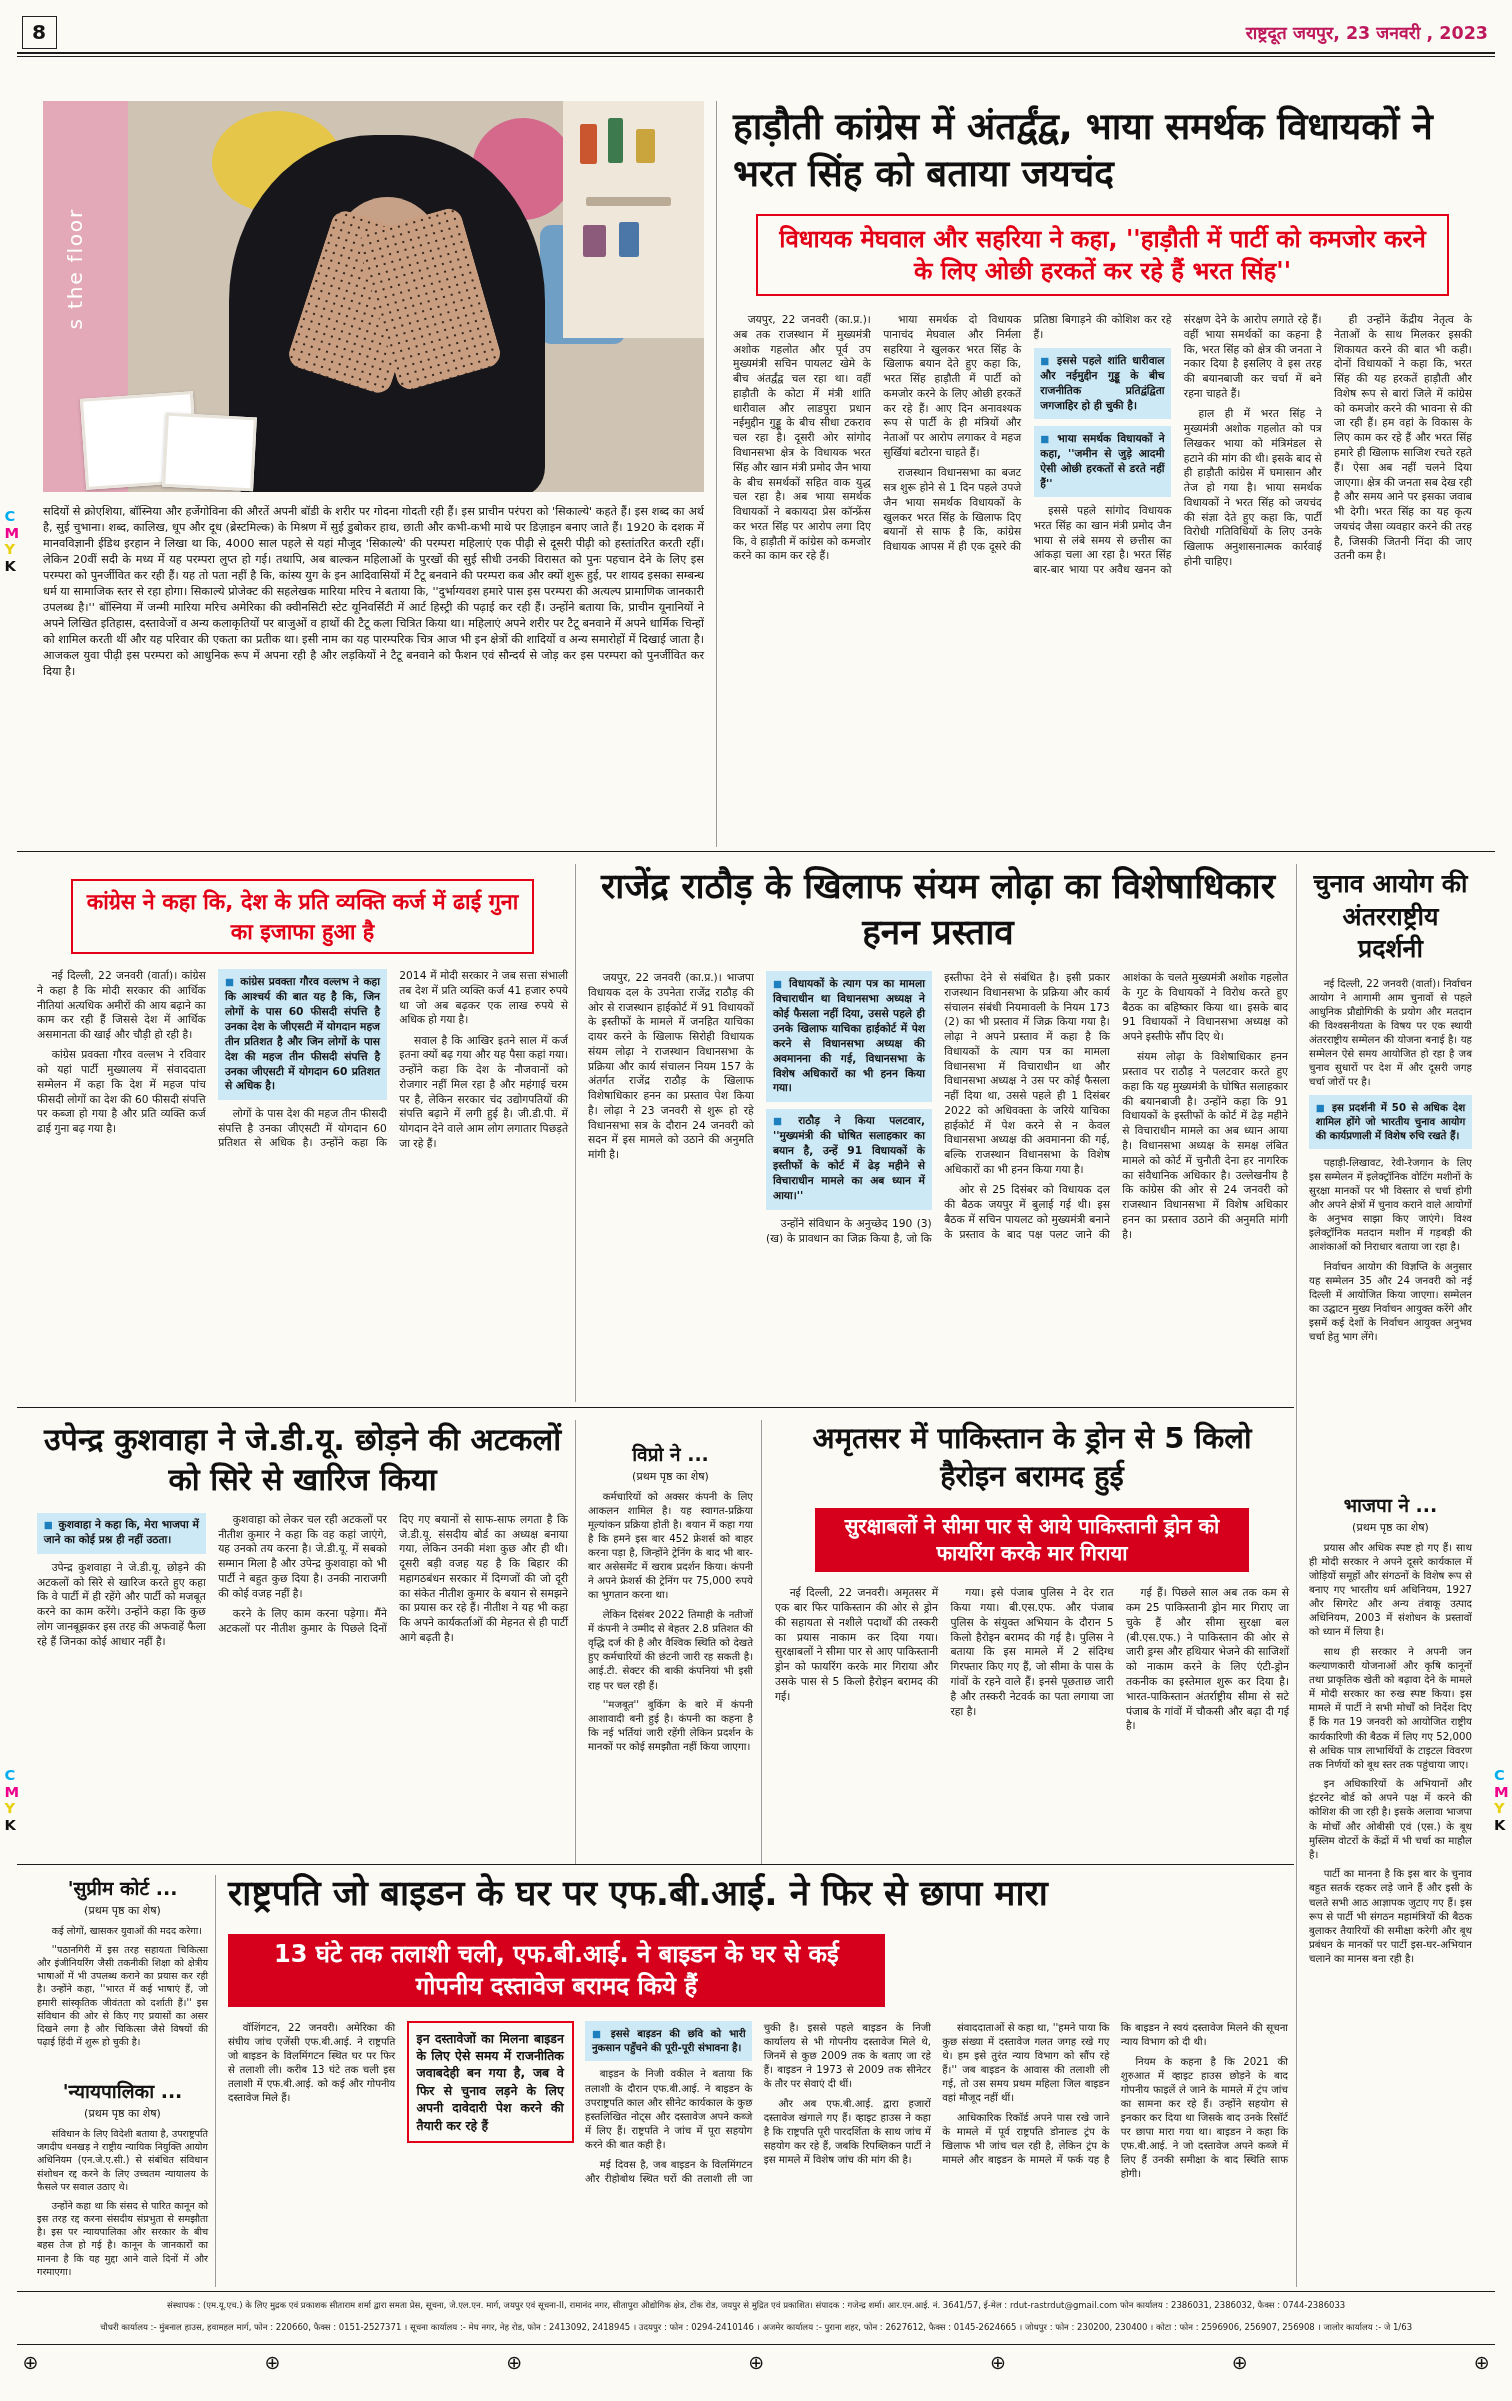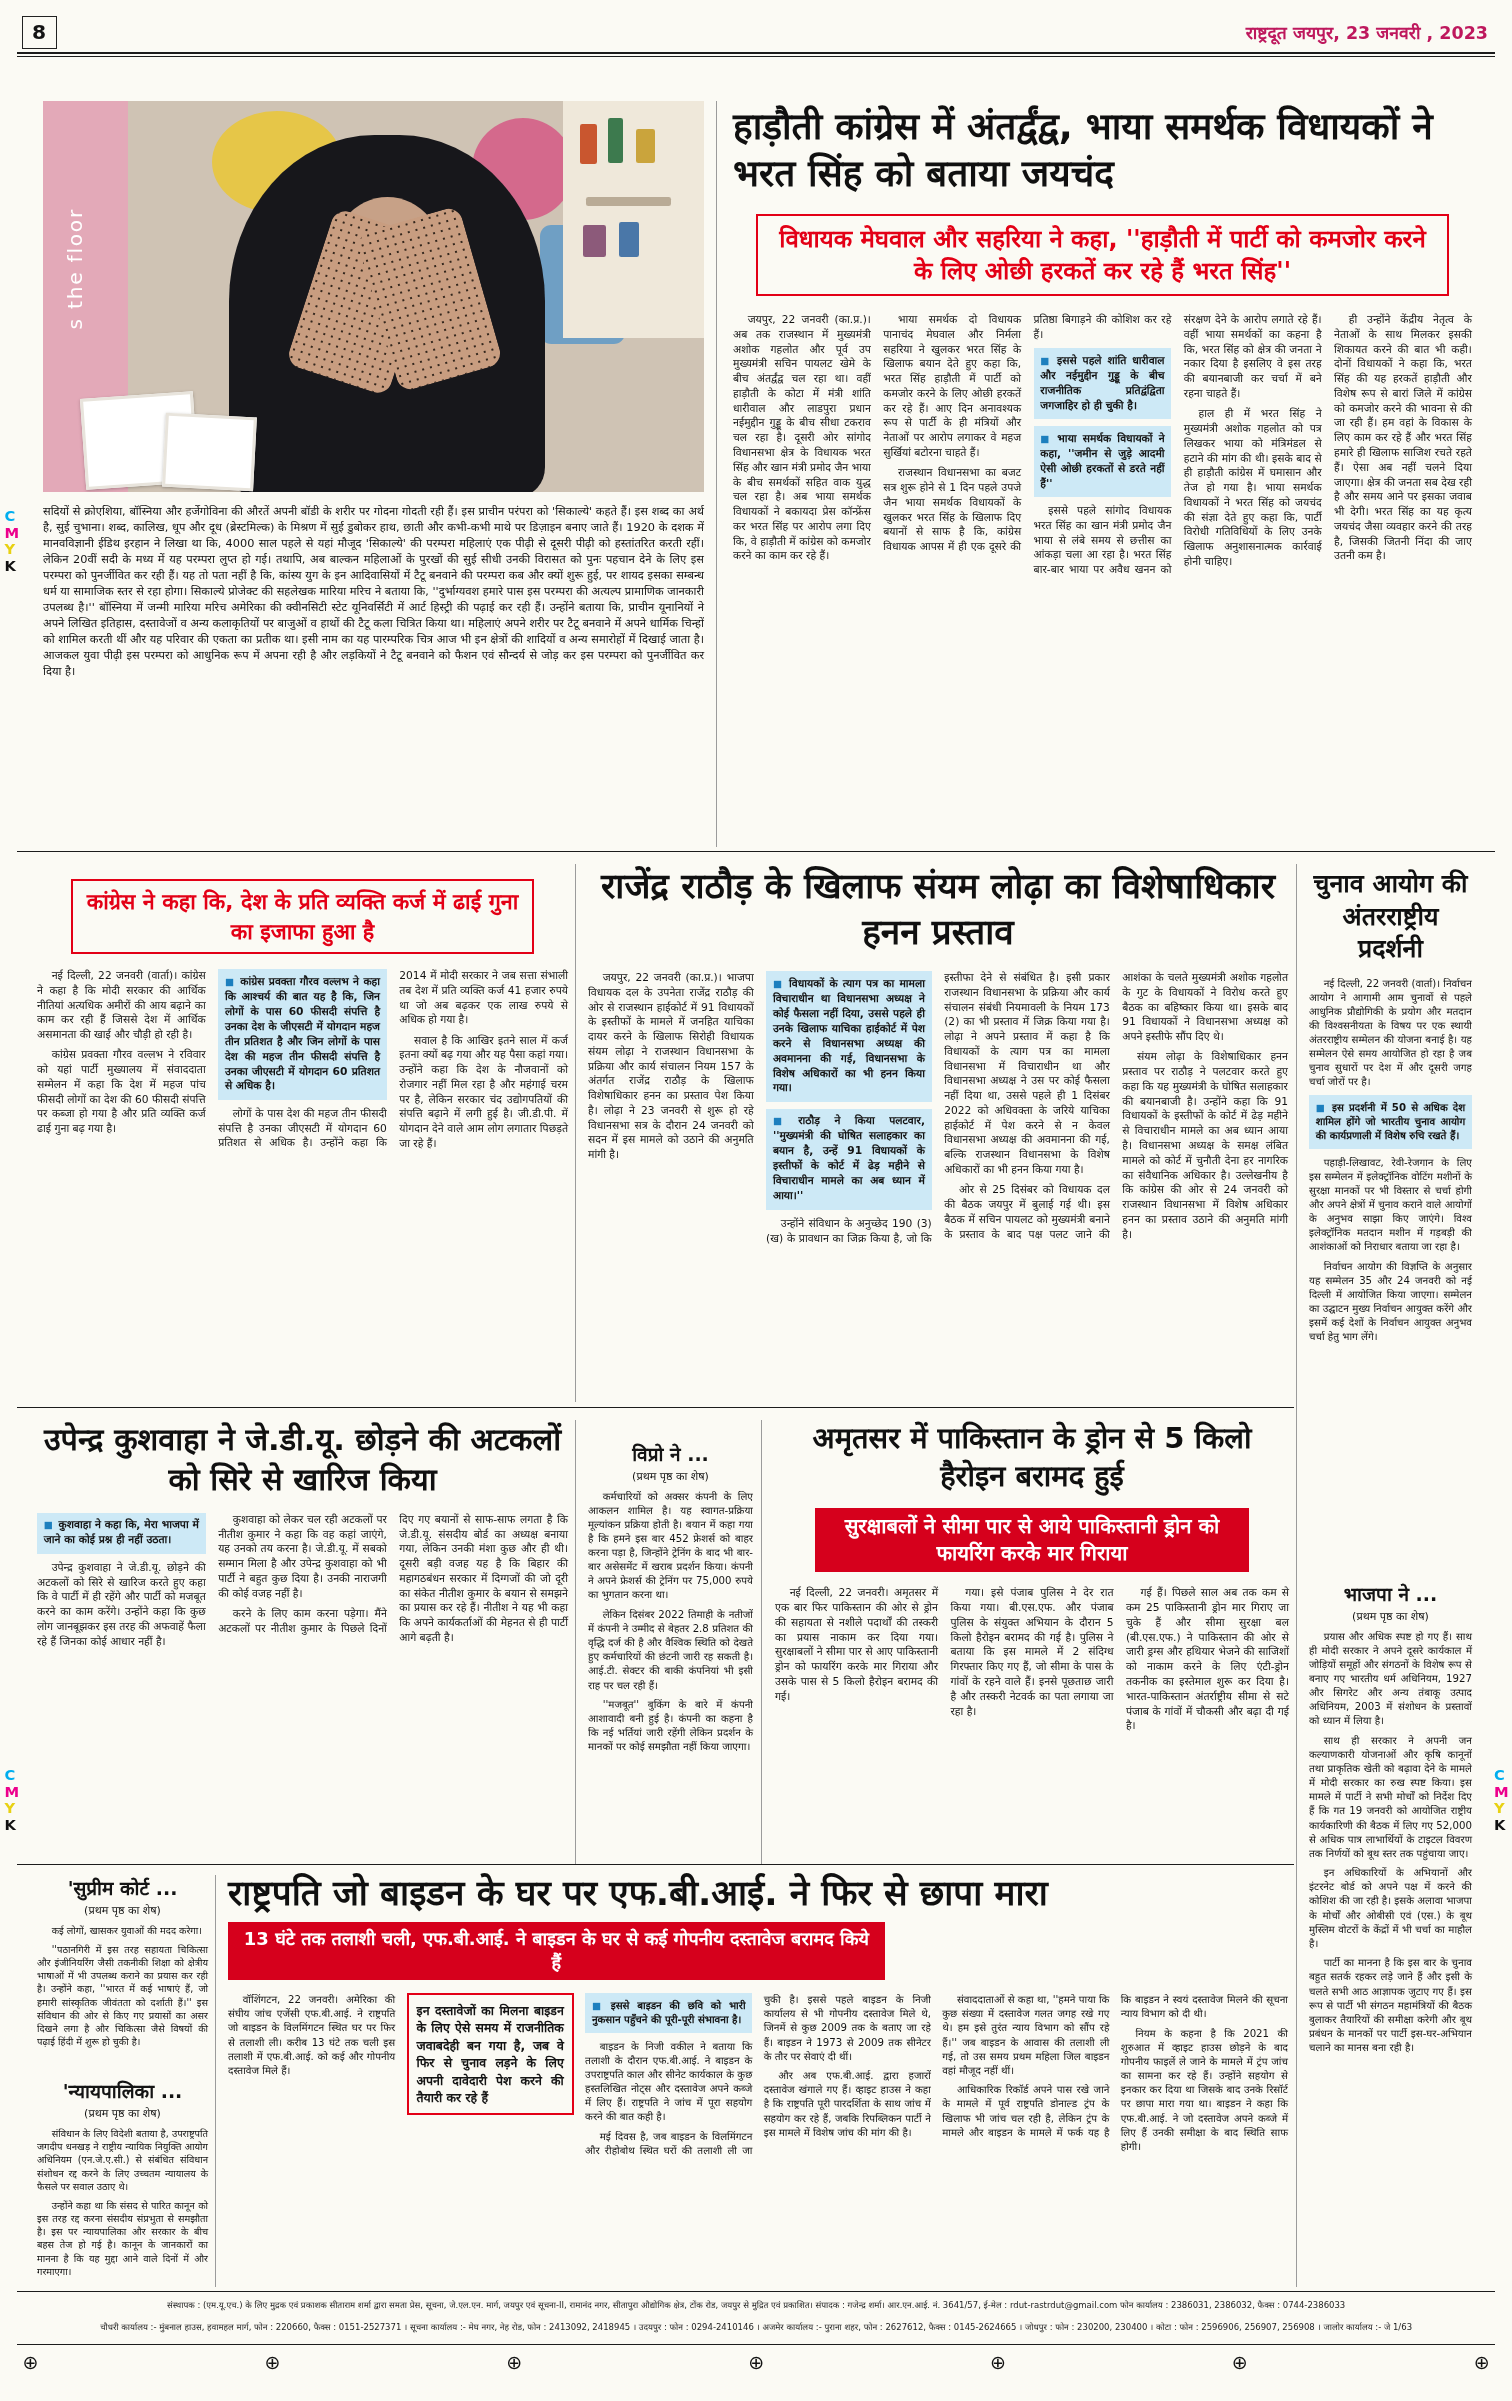--- a/index.html
+++ b/index.html
@@ -161,21 +161,21 @@
   <div class="abs" style="left:1309px;top:868px;width:163px;">
     <div class="headline center" style="font-size:25px;line-height:1.3;">चुनाव आयोग की अंतरराष्ट्रीय प्रदर्शनी</div>
     <div class="body-txt" style="margin-top:11.3px;font-size:10.2px;">
       <p>नई दिल्ली, 22 जनवरी (वार्ता)। निर्वाचन आयोग ने आगामी आम चुनावों से पहले आधुनिक प्रौद्योगिकी के प्रयोग और मतदान की विश्वसनीयता के विषय पर एक स्थायी अंतरराष्ट्रीय सम्मेलन की योजना बनाई है। यह सम्मेलन ऐसे समय आयोजित हो रहा है जब चुनाव सुधारों पर देश में और दूसरी जगह चर्चा जोरों पर है।</p>
       <span class="hl"><span class="hl-bullet">■</span><span>इस प्रदर्शनी में 50 से अधिक देश शामिल होंगे जो भारतीय चुनाव आयोग की कार्यप्रणाली में विशेष रुचि रखते हैं।</span></span>
       <p>पहाड़ी-लिखावट, रेवी-रेजगान के लिए इस सम्मेलन में इलेक्ट्रॉनिक वोटिंग मशीनों के सुरक्षा मानकों पर भी विस्तार से चर्चा होगी और अपने क्षेत्रों में चुनाव कराने वाले आयोगों के अनुभव साझा किए जाएंगे। विश्व इलेक्ट्रॉनिक मतदान मशीन में गड़बड़ी की आशंकाओं को निराधार बताया जा रहा है।</p>
       <p>निर्वाचन आयोग की विज्ञप्ति के अनुसार यह सम्मेलन 35 और 24 जनवरी को नई दिल्ली में आयोजित किया जाएगा। सम्मेलन का उद्घाटन मुख्य निर्वाचन आयुक्त करेंगे और इसमें कई देशों के निर्वाचन आयुक्त अनुभव चर्चा हेतु भाग लेंगे।</p>
     </div>
   </div>
 
-  <div class="abs" style="left:1309px;top:1581px;width:163px;">
+  <div class="abs" style="left:1309px;top:1492px;width:163px;">
     <div class="cont-title">भाजपा ने ...</div>
     <div class="cont-sub">(प्रथम पृष्ठ का शेष)</div>
     <div class="body-txt" style="font-size:10.2px;">
       <p>प्रयास और अधिक स्पष्ट हो गए हैं। साथ ही मोदी सरकार ने अपने दूसरे कार्यकाल में जोड़ियों समूहों और संगठनों के विशेष रूप से बनाए गए भारतीय धर्म अधिनियम, 1927 और सिगरेट और अन्य तंबाकू उत्पाद अधिनियम, 2003 में संशोधन के प्रस्तावों को ध्यान में लिया है।</p>
       <p>साथ ही सरकार ने अपनी जन कल्याणकारी योजनाओं और कृषि कानूनों तथा प्राकृतिक खेती को बढ़ावा देने के मामले में मोदी सरकार का रुख स्पष्ट किया। इस मामले में पार्टी ने सभी मोर्चों को निर्देश दिए हैं कि गत 19 जनवरी को आयोजित राष्ट्रीय कार्यकारिणी की बैठक में लिए गए 52,000 से अधिक पात्र लाभार्थियों के टाइटल विवरण तक निर्णयों को बूथ स्तर तक पहुंचाया जाए।</p>
       <p>इन अधिकारियों के अभियानों और इंटरनेट बोर्ड को अपने पक्ष में करने की कोशिश की जा रही है। इसके अलावा भाजपा के मोर्चों और ओबीसी एवं (एस.) के बूथ मुस्लिम वोटरों के केंद्रों में भी चर्चा का माहौल है।</p>
       <p>पार्टी का मानना है कि इस बार के चुनाव बहुत सतर्क रहकर लड़े जाने हैं और इसी के चलते सभी आठ आज्ञापक जुटाए गए हैं। इस रूप से पार्टी भी संगठन महामंत्रियों की बैठक बुलाकर तैयारियों की समीक्षा करेगी और बूथ प्रबंधन के मानकों पर पार्टी इस-घर-अभियान चलाने का मानस बना रही है।</p>
     </div>
   </div>
 
@@ -232,21 +232,21 @@
     <div class="body-txt" style="font-size:9.6px;">
       <p>संविधान के लिए विदेशी बताया है, उपराष्ट्रपति जगदीप धनखड़ ने राष्ट्रीय न्यायिक नियुक्ति आयोग अधिनियम (एन.जे.ए.सी.) से संबंधित संविधान संशोधन रद्द करने के लिए उच्चतम न्यायालय के फैसले पर सवाल उठाए थे।</p>
       <p>उन्होंने कहा था कि संसद से पारित कानून को इस तरह रद्द करना संसदीय संप्रभुता से समझौता है। इस पर न्यायपालिका और सरकार के बीच बहस तेज हो गई है। कानून के जानकारों का मानना है कि यह मुद्दा आने वाले दिनों में और गरमाएगा।</p>
     </div>
   </div>
 
   <div class="vrule" style="left:215px;top:1875px;height:412px;"></div>
 
   <div class="abs" style="left:228px;top:1872px;width:1060px;">
     <div class="headline" style="font-size:35px;line-height:1.25;">राष्ट्रपति जो बाइडन के घर पर एफ.बी.आई. ने फिर से छापा मारा</div>
-    <div class="red-strip" style="margin-top:6px;width:632px;font-size:18px;">13 घंटे तक तलाशी चली, एफ.बी.आई. ने बाइडन के घर से कई गोपनीय दस्तावेज बरामद किये हैं</div>
+    <div class="red-strip" style="margin-top:18px;width:632px;font-size:24px;">13 घंटे तक तलाशी चली, एफ.बी.आई. ने बाइडन के घर से कई गोपनीय दस्तावेज बरामद किये हैं</div>
     <div class="body-txt cols-6" style="margin-top:13.6px;height:294px;font-size:10.2px;">
       <p>वॉशिंगटन, 22 जनवरी। अमेरिका की संघीय जांच एजेंसी एफ.बी.आई. ने राष्ट्रपति जो बाइडन के विलमिंगटन स्थित घर पर फिर से तलाशी ली। करीब 13 घंटे तक चली इस तलाशी में एफ.बी.आई. को कई और गोपनीय दस्तावेज मिले हैं।</p>
       <span class="inline-redbox">इन दस्तावेजों का मिलना बाइडन के लिए ऐसे समय में राजनीतिक जवाबदेही बन गया है, जब वे फिर से चुनाव लड़ने के लिए अपनी दावेदारी पेश करने की तैयारी कर रहे हैं</span>
       <span class="hl"><span class="hl-bullet">■</span><span>इससे बाइडन की छवि को भारी नुकसान पहुँचने की पूरी-पूरी संभावना है।</span></span>
       <p>बाइडन के निजी वकील ने बताया कि तलाशी के दौरान एफ.बी.आई. ने बाइडन के उपराष्ट्रपति काल और सीनेट कार्यकाल के कुछ हस्तलिखित नोट्स और दस्तावेज अपने कब्जे में लिए हैं। राष्ट्रपति ने जांच में पूरा सहयोग करने की बात कही है।</p>
       <p>मई दिवस है, जब बाइडन के विलमिंगटन और रीहोबोथ स्थित घरों की तलाशी ली जा चुकी है। इससे पहले बाइडन के निजी कार्यालय से भी गोपनीय दस्तावेज मिले थे, जिनमें से कुछ 2009 तक के बताए जा रहे हैं। बाइडन ने 1973 से 2009 तक सीनेटर के तौर पर सेवाएं दी थीं।</p>
       <p>और अब एफ.बी.आई. द्वारा हजारों दस्तावेज खंगाले गए हैं। व्हाइट हाउस ने कहा है कि राष्ट्रपति पूरी पारदर्शिता के साथ जांच में सहयोग कर रहे हैं, जबकि रिपब्लिकन पार्टी ने इस मामले में विशेष जांच की मांग की है।</p>
       <p>संवाददाताओं से कहा था, ''हमने पाया कि कुछ संख्या में दस्तावेज गलत जगह रखे गए थे। हम इसे तुरंत न्याय विभाग को सौंप रहे हैं।'' जब बाइडन के आवास की तलाशी ली गई, तो उस समय प्रथम महिला जिल बाइडन वहां मौजूद नहीं थीं।</p>
       <p>आधिकारिक रिकॉर्ड अपने पास रखे जाने के मामले में पूर्व राष्ट्रपति डोनाल्ड ट्रंप के खिलाफ भी जांच चल रही है, लेकिन ट्रंप के मामले और बाइडन के मामले में फर्क यह है कि बाइडन ने स्वयं दस्तावेज मिलने की सूचना न्याय विभाग को दी थी।</p>
       <p>नियम के कहना है कि 2021 की शुरुआत में व्हाइट हाउस छोड़ने के बाद गोपनीय फाइलें ले जाने के मामले में ट्रंप जांच का सामना कर रहे हैं। उन्होंने सहयोग से इनकार कर दिया था जिसके बाद उनके रिसॉर्ट पर छापा मारा गया था। बाइडन ने कहा कि एफ.बी.आई. ने जो दस्तावेज अपने कब्जे में लिए हैं उनकी समीक्षा के बाद स्थिति साफ होगी।</p>

